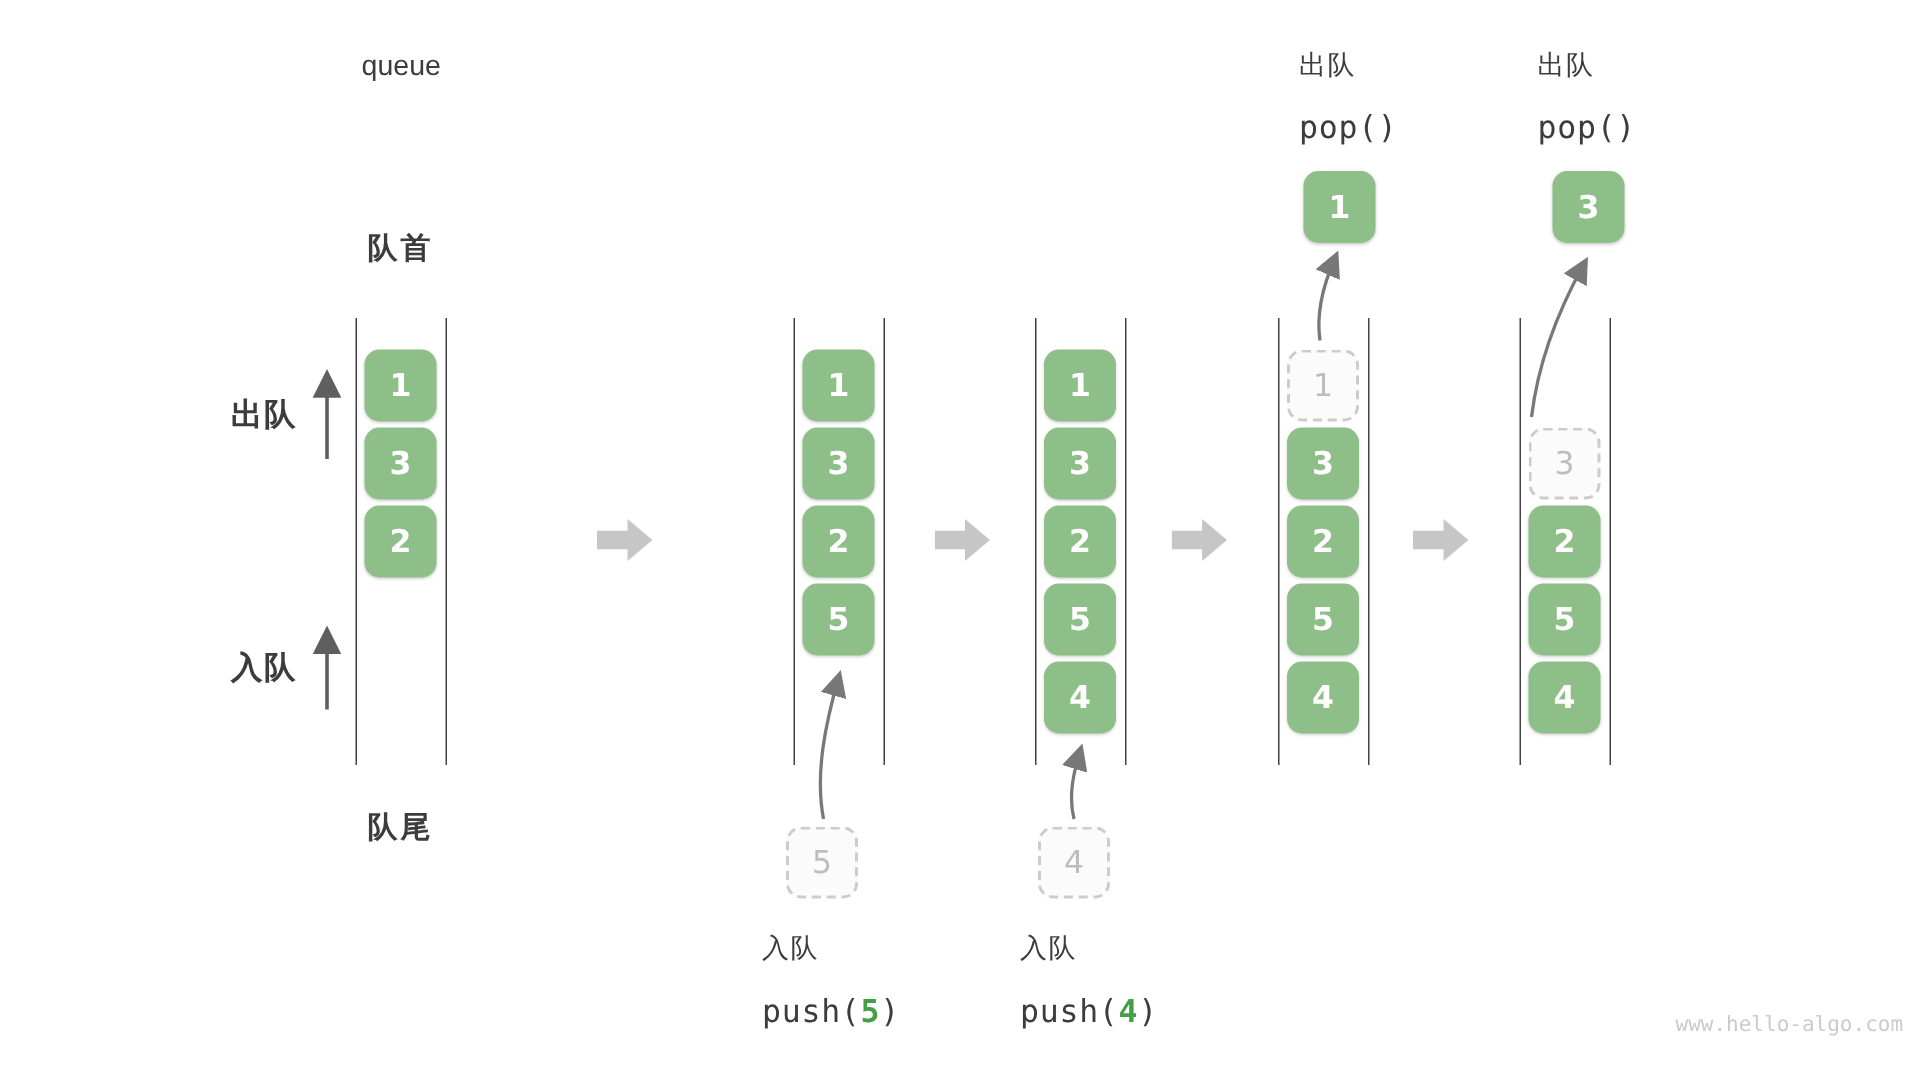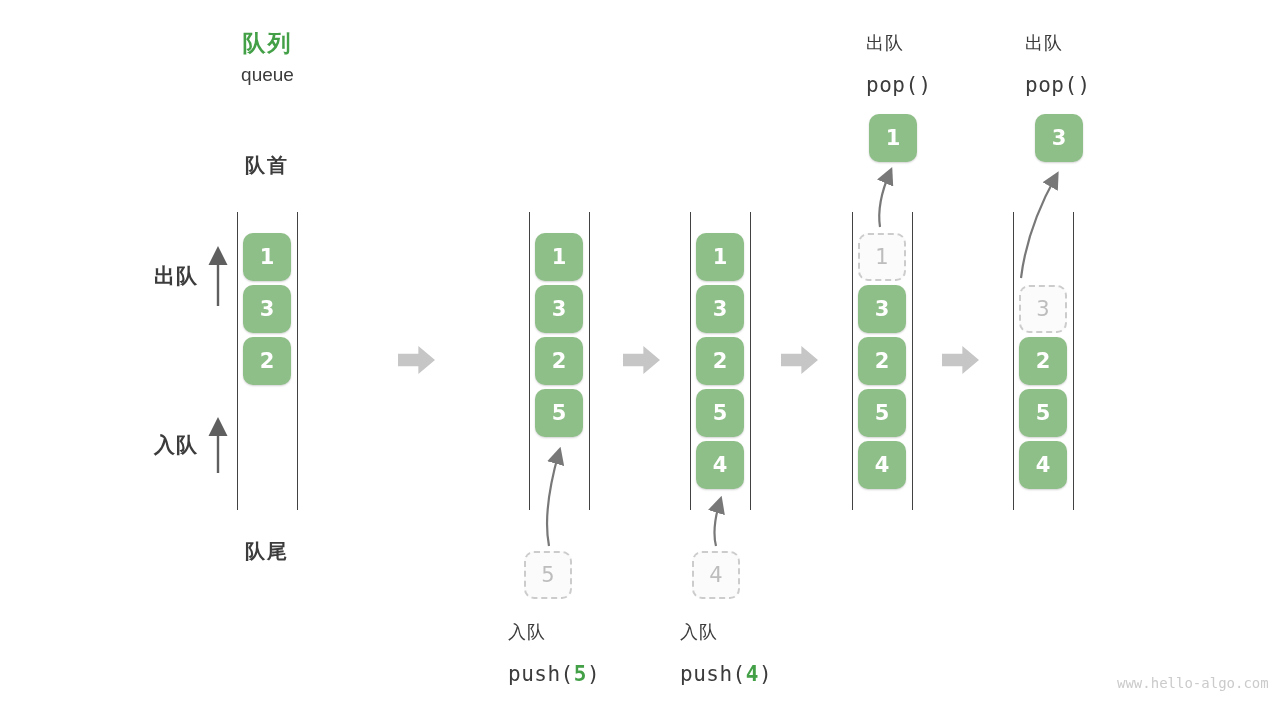--- a/index.html
+++ b/index.html
@@ -84,21 +84,20 @@
     left:1077px;top:675px;width:170px;font-family:"DejaVu Sans Mono",monospace;
     font-size:14px;color:var(--watermark,#cbcbcb);margin-left:40px;
   }
 </style>
 </head>
 <body>
 
 <div id="canvas">
 
   <div class="abs title-block">
-    <div class="title-cn">队列</div>
     <div class="title-en">queue</div>
   </div>
 
   <div class="abs front-label">队首</div>
   <div class="abs rear-label">队尾</div>
 
   <div class="abs side-label side-dequeue">出队</div>
   <div class="abs side-label side-enqueue">入队</div>
 
   <div class="qcol qcol-1">

